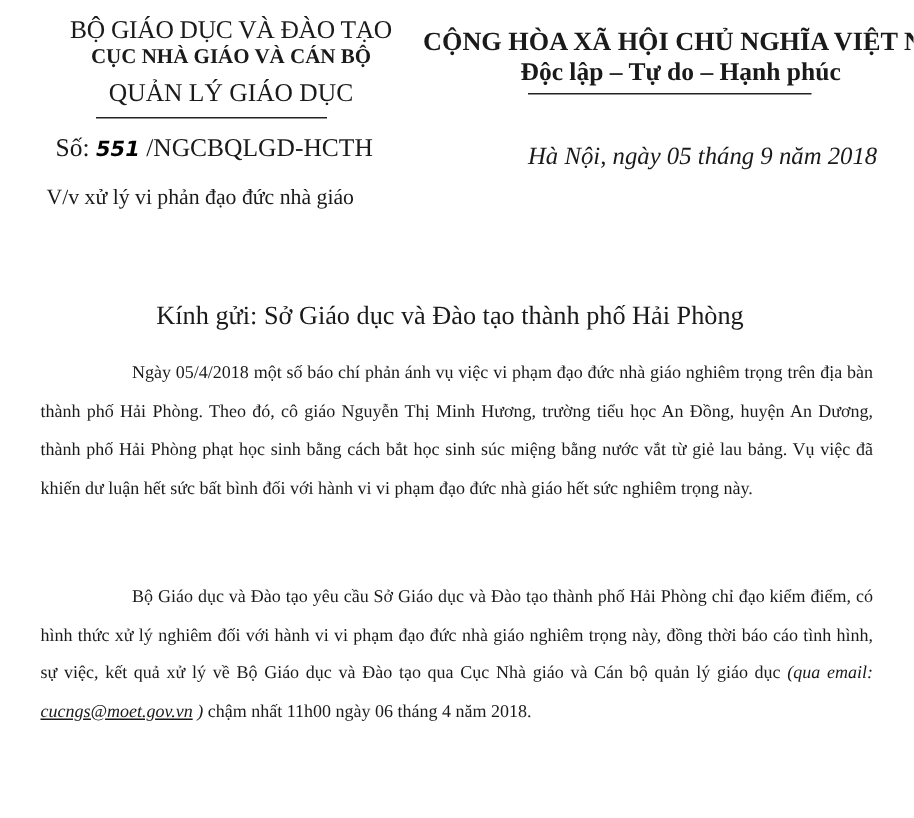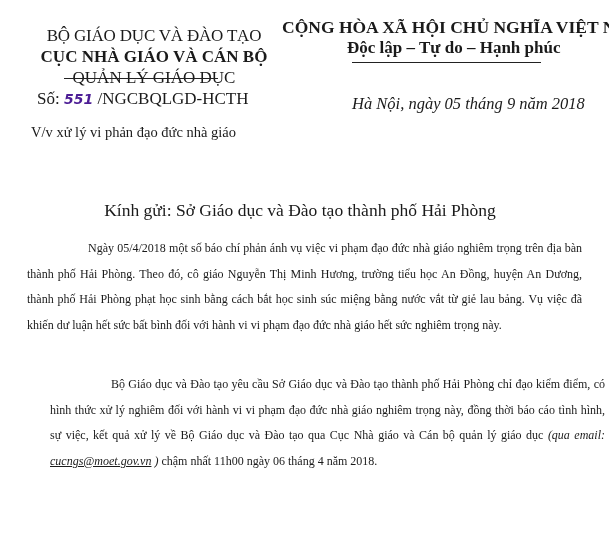--- a/index.html
+++ b/index.html
@@ -1,39 +1,39 @@
 <!DOCTYPE html>
 <html><head>
 <meta charset="utf-8">
 <style>
   html, body { margin:0; padding:0; }
   body {
     width:609px; height:545px; overflow:hidden; background:#ffffff;
     font-family:"Liberation Serif", serif; color:#1a1a1a; position:relative;
   }
   .abs { position:absolute; white-space:nowrap; }
-  .left-head { left:0; width:308px; text-align:center;margin-top:16px; }
+  .left-head { left:0; width:308px; text-align:center; }
   .l1 { top:10px; font-size:17px; letter-spacing:-0.2px; }
-  .l2 { top:31px; font-size:17px; font-weight:bold; }
+  .l2 { top:31px; font-size:14px; font-weight:bold; }
   .l3 { top:52px; font-size:17px; font-weight:normal; }
   .rule-left { position:absolute; top:78px; left:64px; width:154px; height:0; border-top:1.3px solid #222; }
   .so { top:89px; left:37px; font-size:17px; }
-  .so .num { color:#4c1d95; font-family:"DejaVu Sans", sans-serif; font-style:italic; font-weight:bold; font-size:14px; }
+  .so .num { color:#000000; font-family:"DejaVu Sans", sans-serif; font-style:italic; font-weight:bold; font-size:14px; }
   .vv { top:124px; left:31px; font-size:14.5px; }
   .r1 { top:17px; left:282px; font-size:17.5px; font-weight:bold; }
   .r2 { top:38px; left:347px; font-size:17px; font-weight:bold; }
   .rule-right { position:absolute; top:62px; left:352px; width:189px; height:0; border-top:1.3px solid #222; }
   .date { top:94px; left:352px; font-size:16.5px; font-style:italic; }
   .kg { top:200px; left:0; width:600px; text-align:center; font-size:17.5px; }
   .para {
     position:absolute; left:27px; width:555px; font-size:12px;
     line-height:25.5px; text-align:justify; text-indent:61px;
   }
   .p1 { top:236px; }
-  .p2 { top:372px;margin-left:23px; }
+  .p2 { top:385px; }
   .email { text-decoration:underline; }
   .it { font-style:italic; }
 </style>
 </head>
 <body>
 
 <div class="abs left-head l1">BỘ GIÁO DỤC VÀ ĐÀO TẠO</div>
 <div class="abs left-head l2">CỤC NHÀ GIÁO VÀ CÁN BỘ</div>
 <div class="abs left-head l3">QUẢN LÝ GIÁO DỤC</div>
 <div class="rule-left"></div>

